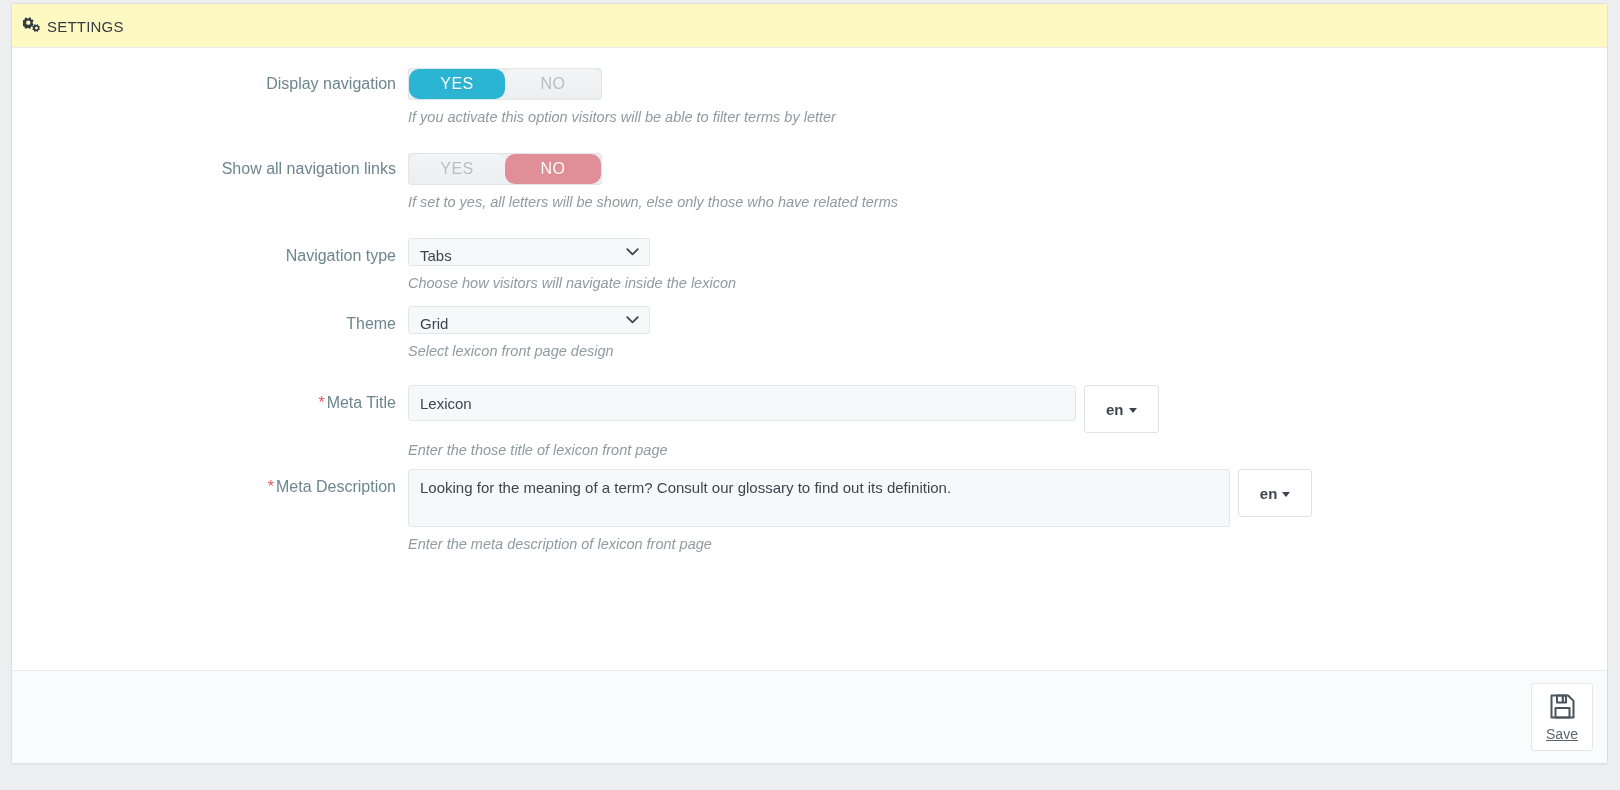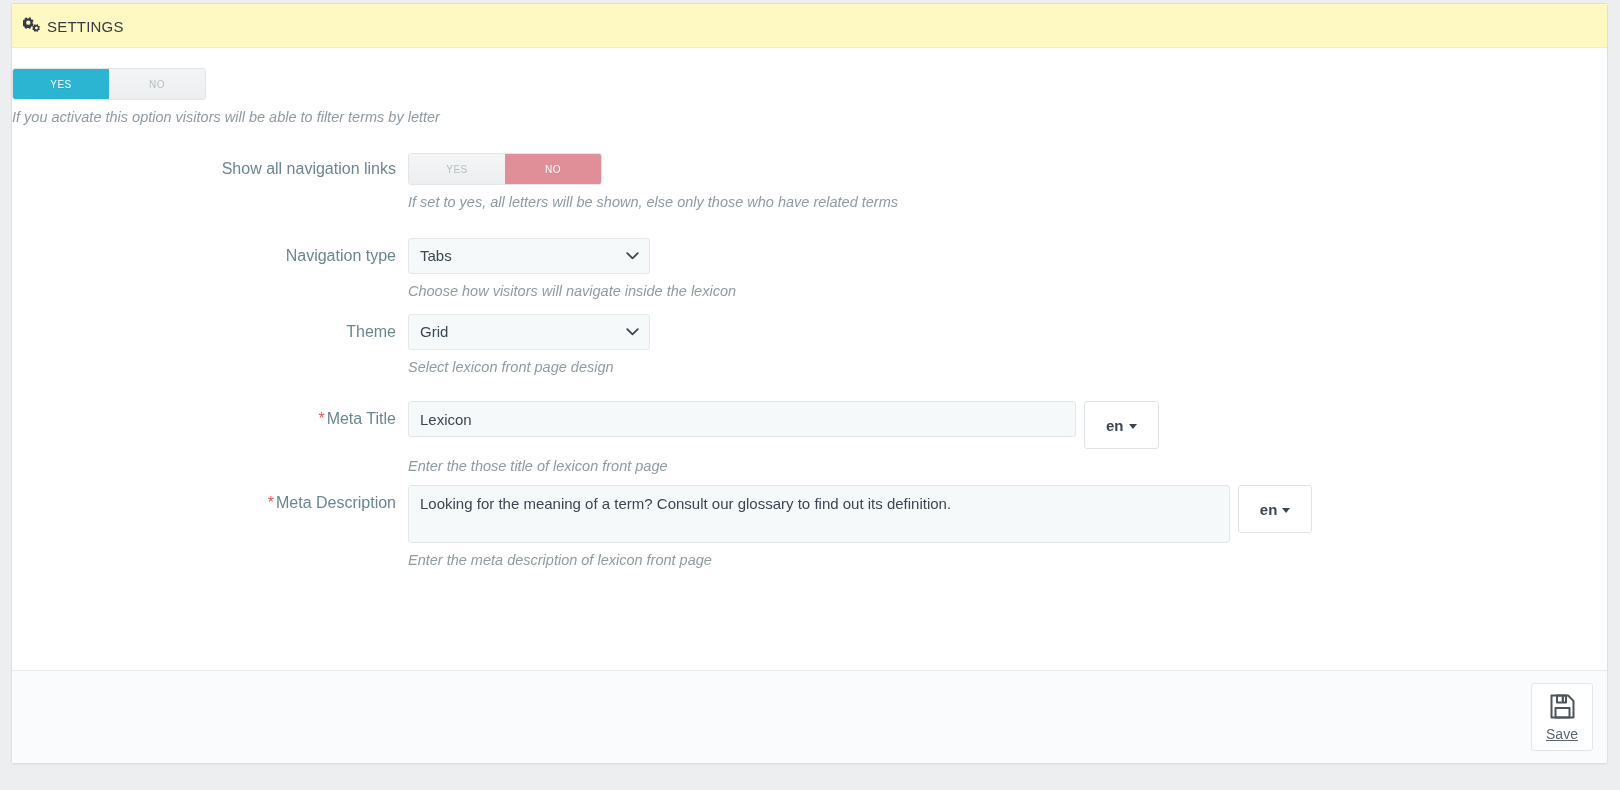--- a/index.html
+++ b/index.html
@@ -114,47 +114,48 @@
     border: 1px solid #e3e6e7;
     height: 32px;
     width: 194px;
     background: #eceeef;
   }
   .switch .opt {
     flex: 1 1 50%;
     display: flex;
     align-items: center;
     justify-content: center;
-    font-size: 10px;
+    font-size: 16px;
     color: #b6bfc4;
     letter-spacing: .5px;
     background: linear-gradient(#f4f5f6, #eceeef);
     cursor: pointer;
     user-select: none;
+    border-radius: 10px;
   }
   .switch .opt.on-yes {
     background: #2cb5d2;
     color: #ffffff;
     text-shadow: 0 1px 0 rgba(0,0,0,.08);
   }
   .switch .opt.on-no {
     background: #e08e98;
     color: #ffffff;
     text-shadow: 0 1px 0 rgba(0,0,0,.08);
   }
 
   
   .select-wrap {
     position: relative;
     display: inline-block;
     width: 242px;
   }
   .form-select {
     width: 242px;
-    height: 36px;
+    height: 28px;
     background: #f6f9fa;
     border: 1px solid #e2e7e9;
     border-radius: 3px;
     font-size: 15px;
     color: #3c4650;
     padding: 0 30px 0 11px;
     font-family: "Liberation Sans", sans-serif;
     appearance: none;
     -webkit-appearance: none;
     -moz-appearance: none;
@@ -280,20 +281,21 @@
             <path d="M13.3 12.9l-.48-.28a3 3 0 0 0 0-.83l.48-.28a.28.28 0 0 0 .12-.33l-.31-.86a.28.28 0 0 0-.3-.18l-.55.09a3.05 3.05 0 0 0-.6-.59l.1-.54a.28.28 0 0 0-.19-.3l-.86-.32a.28.28 0 0 0-.33.12l-.28.48a3.05 3.05 0 0 0-.84 0l-.28-.48a.28.28 0 0 0-.33-.12l-.86.31a.28.28 0 0 0-.18.31l.08.54c-.22.17-.42.37-.59.59l-.54-.09a.28.28 0 0 0-.3.18l-.32.86a.28.28 0 0 0 .12.33l.48.28a3 3 0 0 0 0 .83l-.48.28a.28.28 0 0 0-.12.34l.31.86c.6.13.18.2.31.18l.54-.09c.17.22.37.42.59.59l-.08.54c-.3.13.5.26.18.3l.86.32c.13.04.27 0 .33-.12l.28-.48a3.05 3.05 0 0 0 .84 0l.28.48c.6.12.2.16.33.12l.86-.31a.28.28 0 0 0 .18-.31l-.09-.54c.23-.17.43-.37.6-.59l.54.09c.13.02.25-.5.3-.18l.31-.86a.28.28 0 0 0-.12-.34zm-3.3.75a1.45 1.45 0 1 1 0-2.9 1.45 1.45 0 0 1 0 2.9z" transform="translate(3.4 -1.2)"></path>
           </g>
         </svg>
       </span>
       <span class="title">SETTINGS</span>
     </div>
 
     <div class="panel-body">
 
       <div class="form-row" style="margin-bottom:27px;">
+        <div class="form-label">Display navigation</div>
         <div class="form-control-col">
           <div class="switch">
             <div class="opt on-yes">YES</div>
             <div class="opt">NO</div>
           </div>
           <div class="help-text">If you activate this option visitors will be able to filter terms by letter</div>
         </div>
       </div>
 
       <div class="form-row" style="margin-bottom:27px;">

